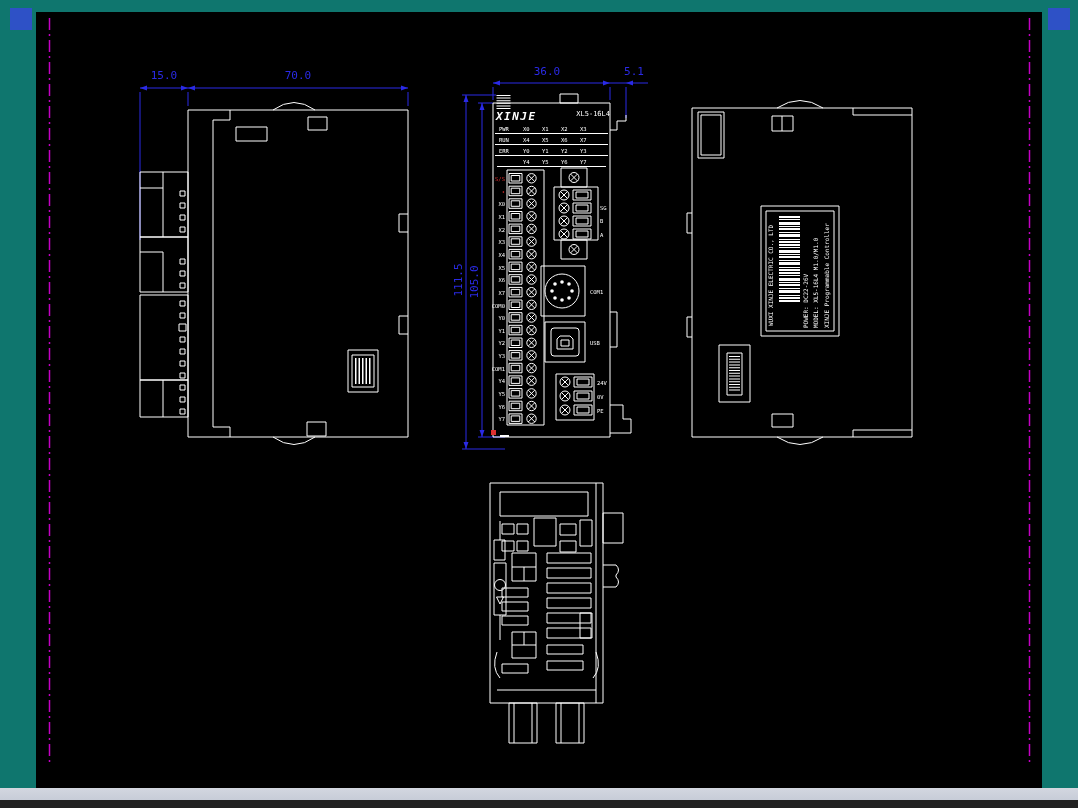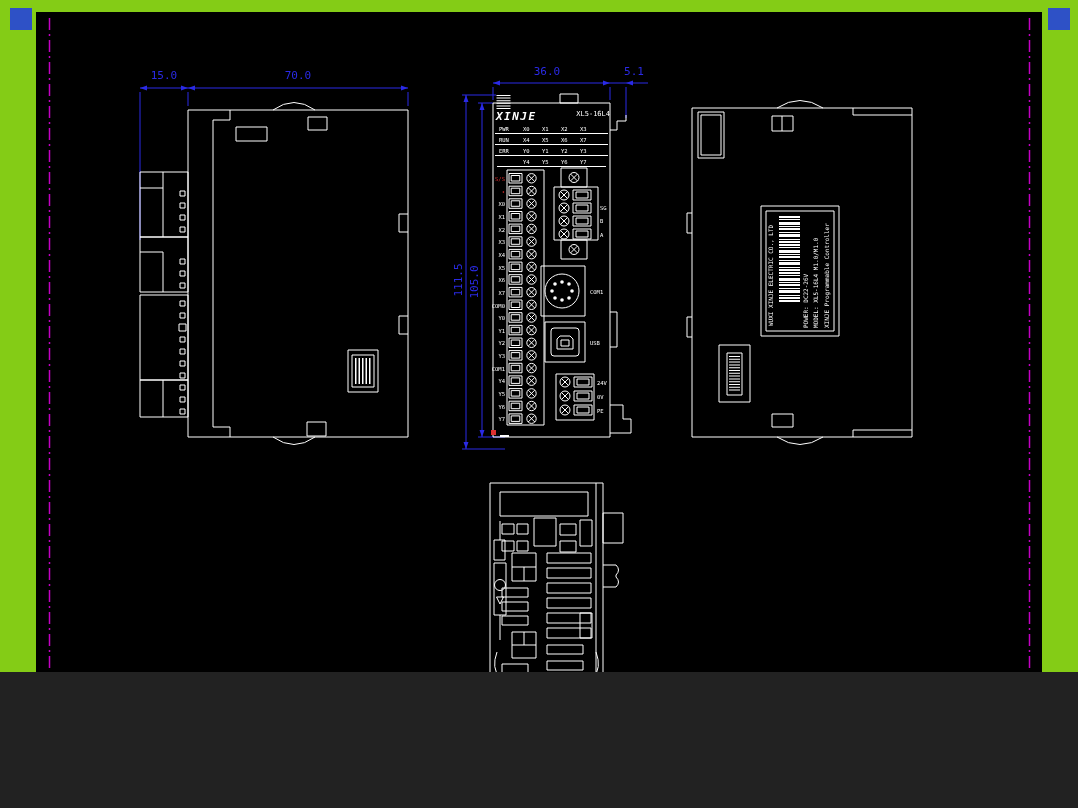--- a/index.html
+++ b/index.html
@@ -1,16 +1,16 @@
 <!DOCTYPE html>
 <html><head>
 <meta charset="utf-8">
 <style>
   html,body{margin:0;padding:0;background:#222;}
-  .stage{position:relative;width:1078px;height:672px;background:#84cc16;overflow:hidden;
+  .stage{position:relative;width:1078px;height:800px;background:#0f766e;overflow:hidden;
          font-family:"DejaVu Sans Mono", monospace;}
   .canvas{position:absolute;left:36px;top:12px;width:1006px;height:776px;background:#000;}
   .bottombar{position:absolute;left:0;top:788px;width:1078px;height:20px;
              background:linear-gradient(#d3d7e0,#bfc5d2);}
   .cornersq{position:absolute;width:22px;height:22px;background:#2e51c6;top:8px;}
   svg{position:absolute;left:0;top:0;}
   svg *{vector-effect:non-scaling-stroke;}
   .w{stroke:#fff;fill:none;stroke-width:1;}
   .wf{fill:#fff;stroke:none;}
   .dim{stroke:#2a2ae6;fill:none;stroke-width:1;}

